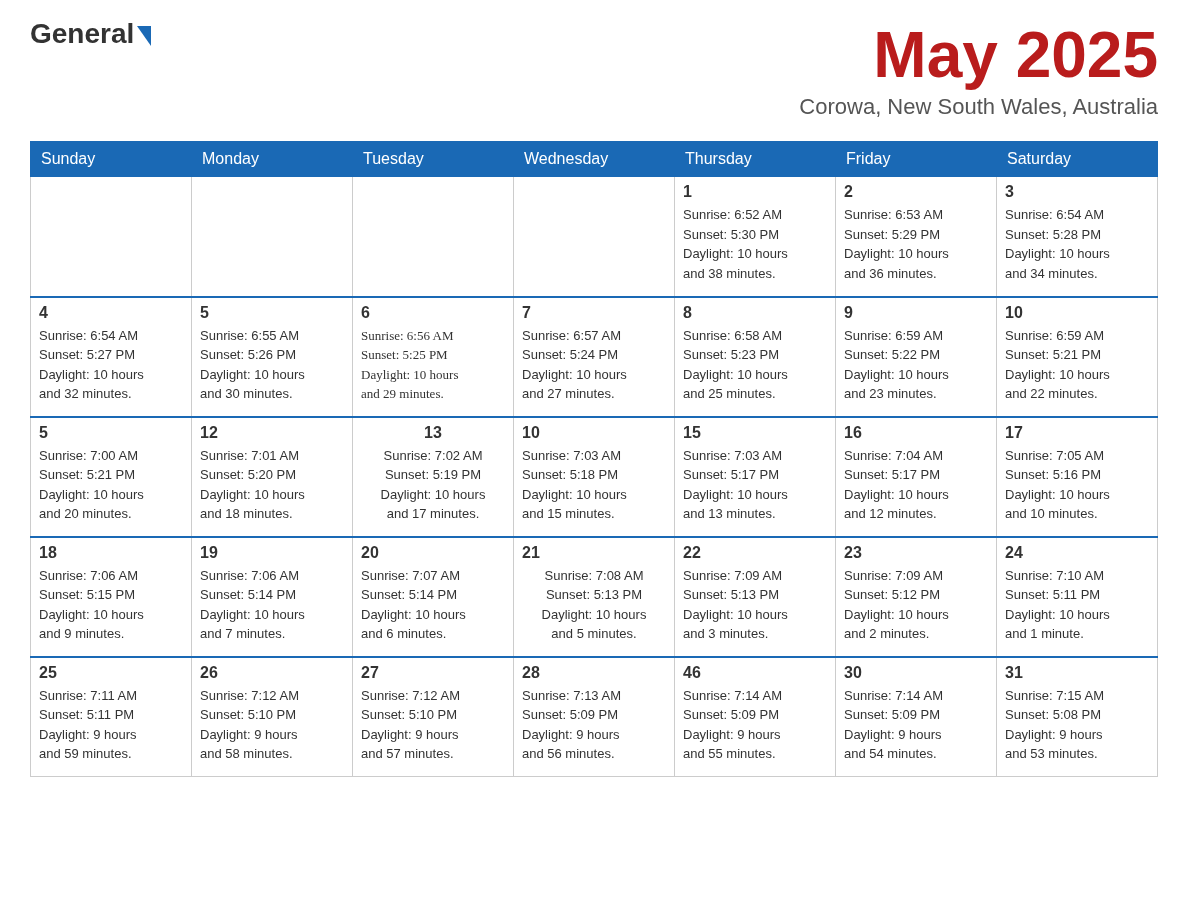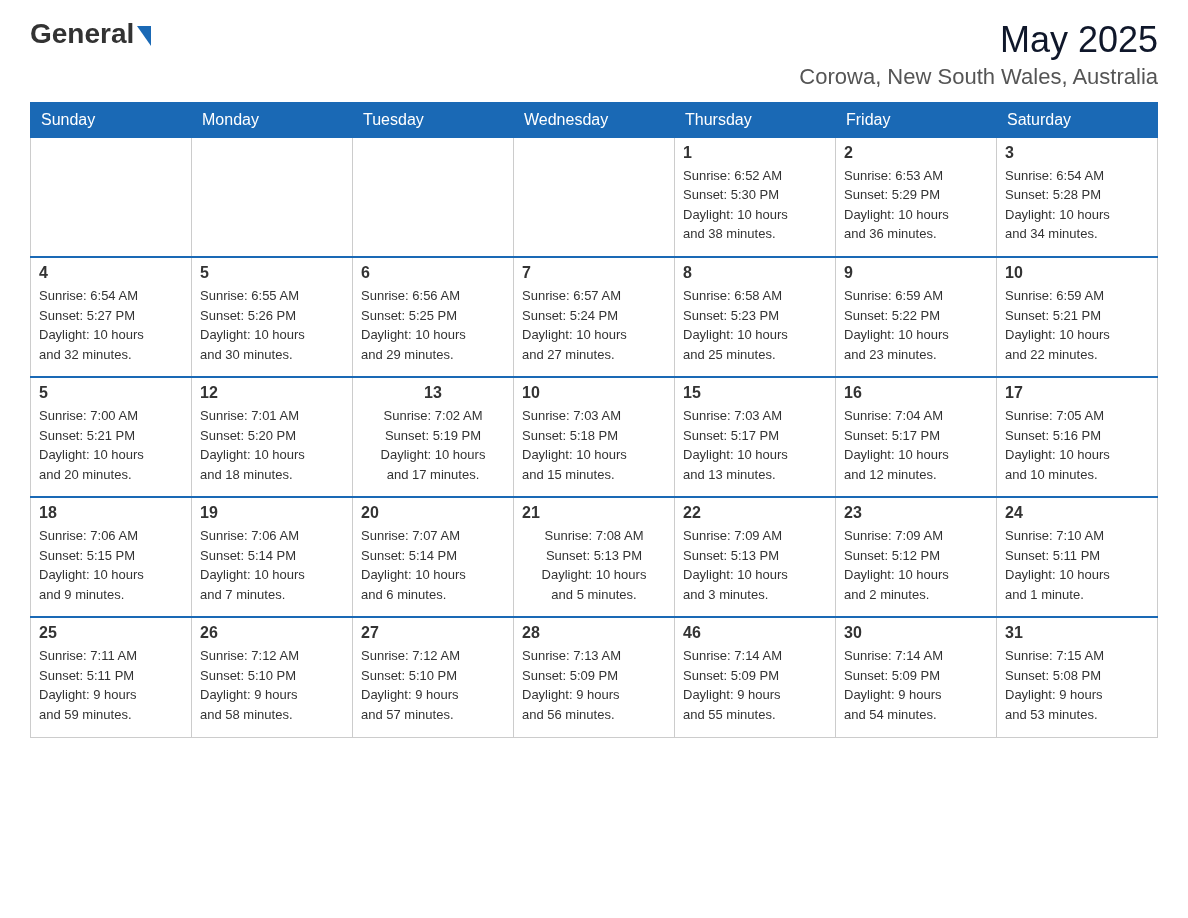--- a/index.html
+++ b/index.html
@@ -25,34 +25,34 @@
     .logo-text {
       font-size: 28px;
       font-weight: bold;
       color: #333;
       line-height: 1;
     }
     .title-area {
       text-align: right;
     }
     .month-title {
-      font-size: 36px;
-      font-weight: normal;
-      color: #0f172a;
+      font-size: 64px;
+      font-weight: bold;
+      color: #b91c1c;
       line-height: 1.1;
     }
     .subtitle {
       font-size: 22px;
       color: #555;
       margin-top: 4px;
     }
     .calendar {
       width: 100%;
       border-collapse: collapse;
-      margin-top: 12px;
+      margin-top: 21px;
     }
     .calendar th {
       background: #1a69b5;
       color: #fff;
       padding: 8px 10px;
       font-size: 16px;
       font-weight: normal;
       text-align: left;
       border: 1px solid #1a69b5;
     }
@@ -149,21 +149,21 @@
         </td>
         <td style="border-top: 2px solid rgb(26, 105, 181);">
           <div class="day-num">5</div>
           <div class="day-info" style="white-space: pre-line;">Sunrise: 6:55 AM
 Sunset: 5:26 PM
 Daylight: 10 hours
 and 30 minutes.</div>
         </td>
         <td style="border-top: 2px solid rgb(26, 105, 181);">
           <div class="day-num">6</div>
-          <div class="day-info" style="white-space: pre-line;">Sunrise: 6:56 AM
+          <div class="day-info" style="white-space: pre-line; font-family: Liberation Serif, serif;">Sunrise: 6:56 AM
 Sunset: 5:25 PM
 Daylight: 10 hours
 and 29 minutes.</div>
         </td>
         <td style="border-top: 2px solid rgb(26, 105, 181);">
           <div class="day-num">7</div>
           <div class="day-info" style="white-space: pre-line;">Sunrise: 6:57 AM
 Sunset: 5:24 PM
 Daylight: 10 hours
 and 27 minutes.</div>

